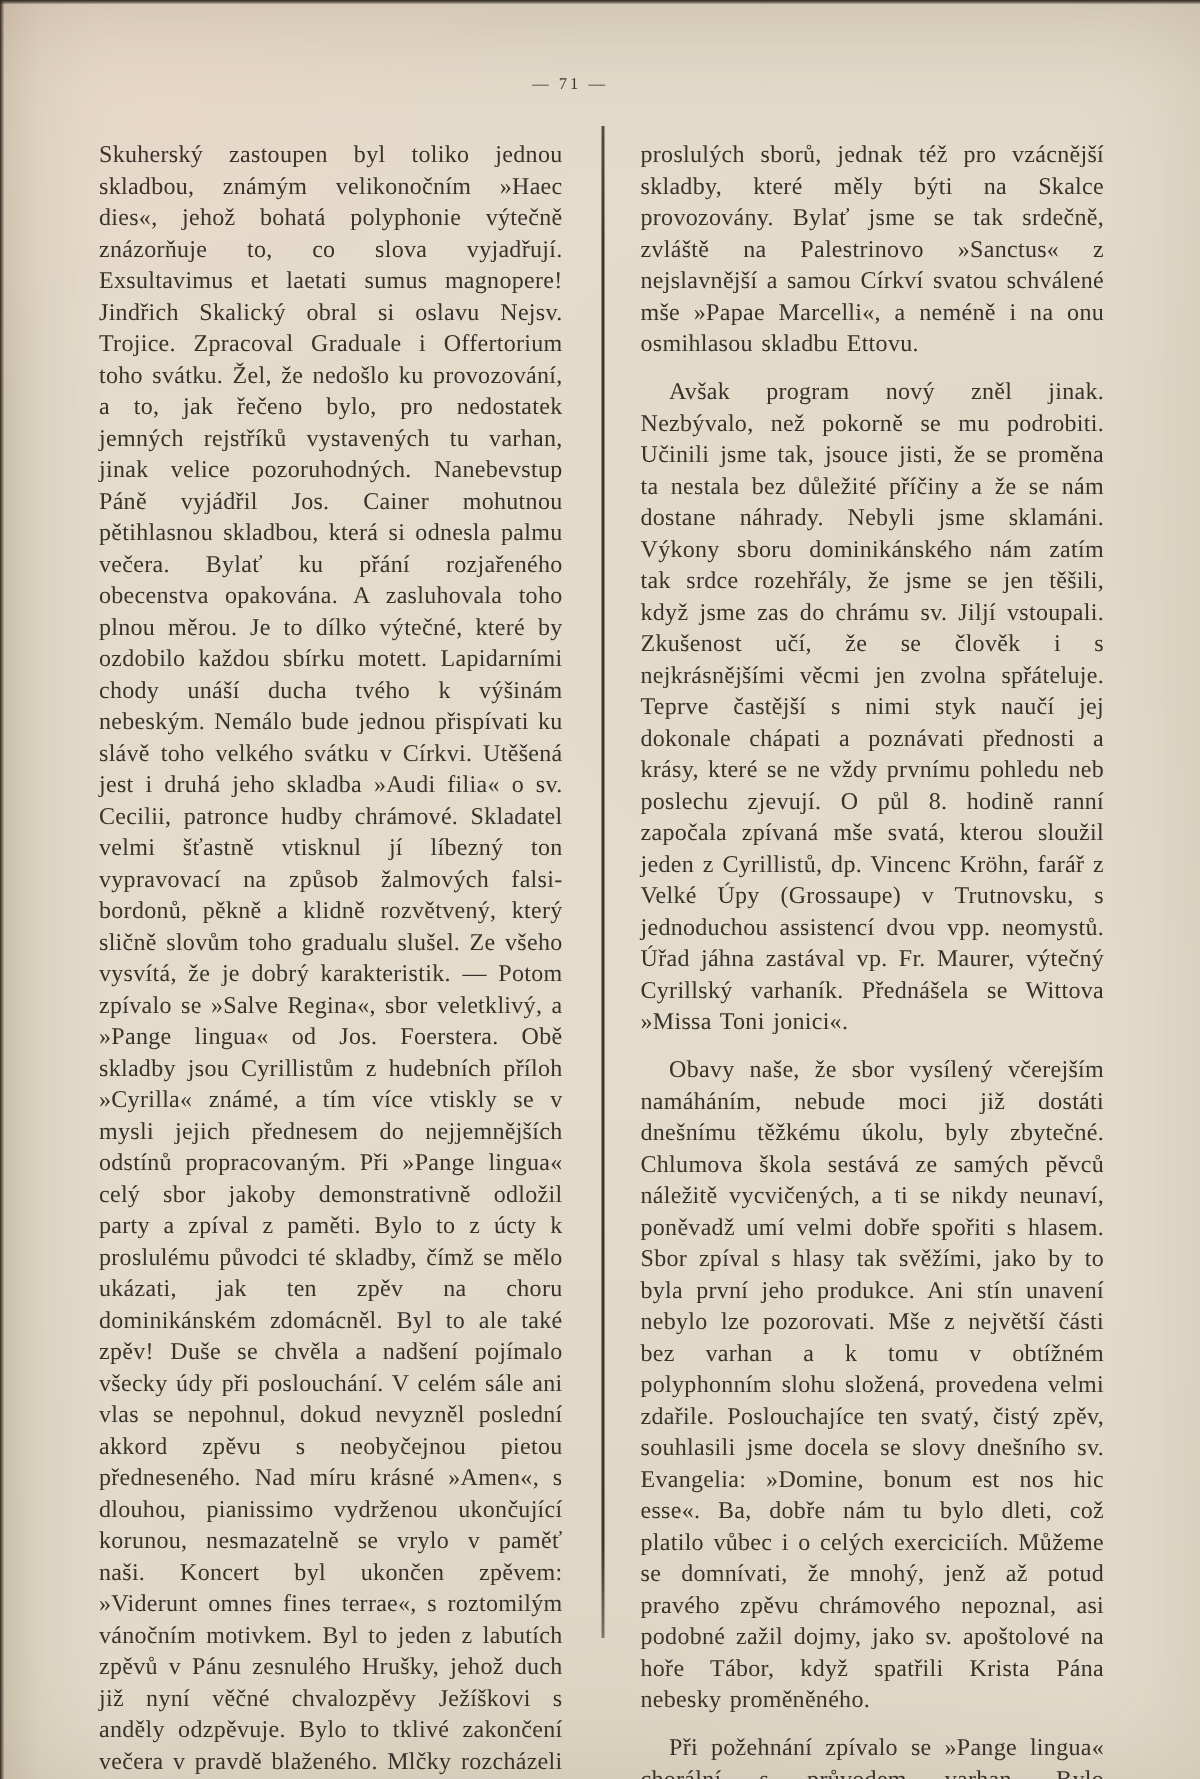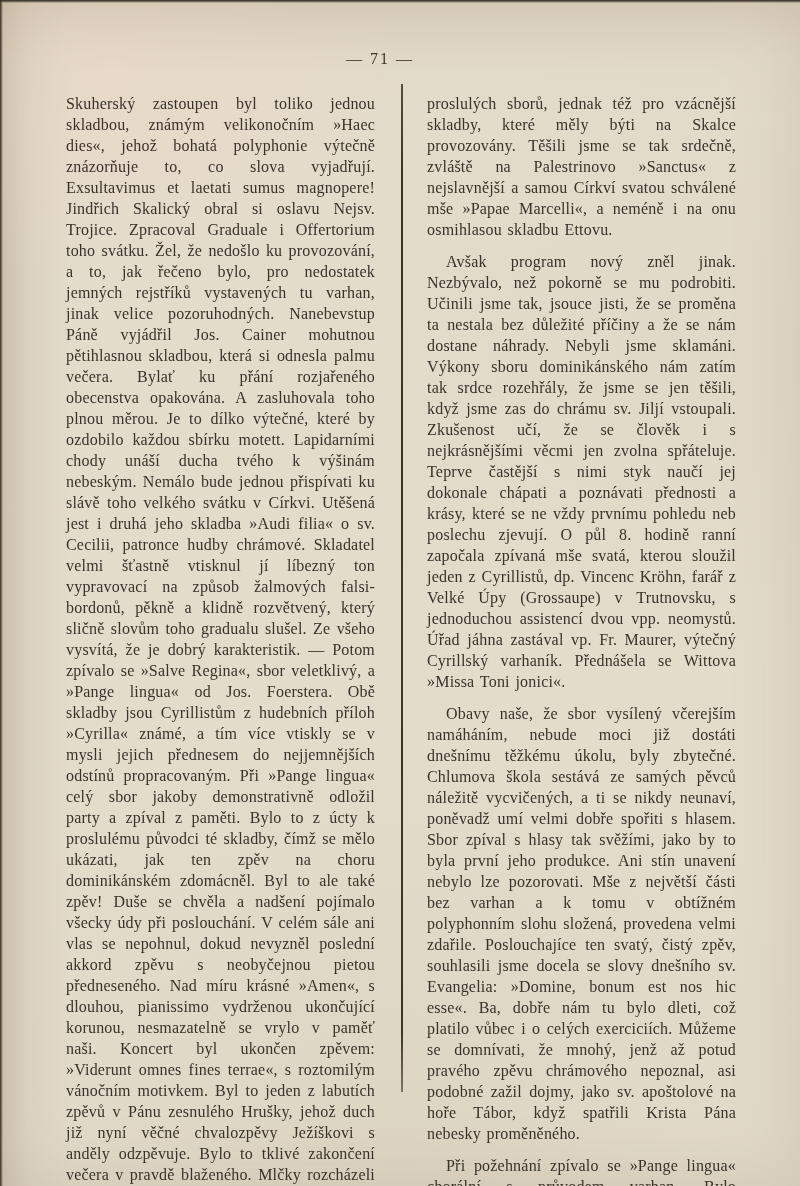--- a/index.html
+++ b/index.html
@@ -42,21 +42,21 @@
     width: 3px; height: 100%;
     background: linear-gradient(90deg, #2f2820 0%, rgba(70, 58, 44, 0.5) 55%, rgba(70,58,44,0) 100%);
     z-index: 5;
   }
   .page-number {
     position: absolute;
     top: 50px;
     left: 0;
     width: 760px;
     text-align: center;
-    font-size: 16px;
+    font-size: 11px;
     letter-spacing: 2px;
     color: #3c352b;
   }
   .columns {
     position: absolute;
     top: 82px;
     left: 55px;
     width: 692px;
     display: flex;
     align-items: flex-start;
@@ -100,21 +100,21 @@
   <div class="columns">
 
     <div class="col col-left">
       <p>Skuherský zastoupen byl toliko jednou skladbou, známým velikonočním »Haec dies«, jehož bohatá polyphonie výtečně znázorňuje to, co slova vyjadřují. Exsultavimus et laetati sumus magnopere! Jindřich Skalický obral si oslavu Nejsv. Trojice. Zpracoval Graduale i Offertorium toho svátku. Žel, že nedošlo ku provozování, a to, jak řečeno bylo, pro nedostatek jemných rejstříků vystavených tu varhan, jinak velice pozoruhodných. Nanebevstup Páně vyjádřil Jos. Cainer mohutnou pětihlasnou skladbou, která si odnesla palmu večera. Bylať ku přání rozjařeného obecenstva opakována. A zasluhovala toho plnou měrou. Je to dílko výtečné, které by ozdobilo každou sbírku motett. Lapidarními chody unáší ducha tvého k výšinám nebeským. Nemálo bude jednou přispívati ku slávě toho velkého svátku v Církvi. Utěšená jest i druhá jeho skladba »Audi filia« o sv. Cecilii, patronce hudby chrámové. Skladatel velmi šťastně vtisknul jí líbezný ton vypravovací na způsob žalmových falsi-bordonů, pěkně a klidně rozvětvený, který sličně slovům toho gradualu slušel. Ze všeho vysvítá, že je dobrý karakteristik. — Potom zpívalo se »Salve Regina«, sbor veletklivý, a »Pange lingua« od Jos. Foerstera. Obě skladby jsou Cyrillistům z hudebních příloh »Cyrilla« známé, a tím více vtiskly se v mysli jejich přednesem do nejjemnějších odstínů propracovaným. Při »Pange lingua« celý sbor jakoby demonstrativně odložil party a zpíval z paměti. Bylo to z úcty k proslulému původci té skladby, čímž se mělo ukázati, jak ten zpěv na choru dominikánském zdomácněl. Byl to ale také zpěv! Duše se chvěla a nadšení pojímalo všecky údy při poslouchání. V celém sále ani vlas se nepohnul, dokud nevyzněl poslední akkord zpěvu s neobyčejnou pietou předneseného. Nad míru krásné »Amen«, s dlouhou, pianissimo vydrženou ukončující korunou, nesmazatelně se vrylo v paměť naši. Koncert byl ukončen zpěvem: »Viderunt omnes fines terrae«, s roztomilým vánočním motivkem. Byl to jeden z labutích zpěvů v Pánu zesnulého Hrušky, jehož duch již nyní věčné chvalozpěvy Ježíškovi s anděly odzpěvuje. Bylo to tklivé zakončení večera v pravdě blaženého. Mlčky rozcházeli se účastníci k nočnímu odpočinku. Tak skončil první den radostných exercicií.</p>
       <p class="indent">Druhého dne, o svátek Proměnění Páně, měl se podle původního programu ukázati účastníkům sjezdu i Foerstrův sbor sv.-Vítský, což by ovšem bylo bývalo nad míru zajímavo, již jednak pro porovnání obou</p>
     </div>
 
     <div class="divider"></div>
 
     <div class="col col-right">
-      <p>proslulých sborů, jednak též pro vzácnější skladby, které měly býti na Skalce provozovány. Těšili jsme se tak srdečně, zvláště na Palestrinovo »Sanctus« z nejslavnější a samou Církví svatou schválené mše »Papae Marcelli«, a neméně i na onu osmihlasou skladbu Ettovu.</p>
+      <p>proslulých sborů, jednak též pro vzácnější skladby, které měly býti na Skalce provozovány. Bylať jsme se tak srdečně, zvláště na Palestrinovo »Sanctus« z nejslavnější a samou Církví svatou schválené mše »Papae Marcelli«, a neméně i na onu osmihlasou skladbu Ettovu.</p>
       <p class="indent">Avšak program nový zněl jinak. Nezbývalo, než pokorně se mu podrobiti. Učinili jsme tak, jsouce jisti, že se proměna ta nestala bez důležité příčiny a že se nám dostane náhrady. Nebyli jsme sklamáni. Výkony sboru dominikánského nám zatím tak srdce rozehřály, že jsme se jen těšili, když jsme zas do chrámu sv. Jiljí vstoupali. Zkušenost učí, že se člověk i s nejkrásnějšími věcmi jen zvolna spřáteluje. Teprve častější s nimi styk naučí jej dokonale chápati a poznávati přednosti a krásy, které se ne vždy prvnímu pohledu neb poslechu zjevují. O půl 8. hodině ranní započala zpívaná mše svatá, kterou sloužil jeden z Cyrillistů, dp. Vincenc Kröhn, farář z Velké Úpy (Grossaupe) v Trutnovsku, s jednoduchou assistencí dvou vpp. neomystů. Úřad jáhna zastával vp. Fr. Maurer, výtečný Cyrillský varhaník. Přednášela se Wittova »Missa Toni jonici«.</p>
       <p class="indent">Obavy naše, že sbor vysílený včerejším namáháním, nebude moci již dostáti dnešnímu těžkému úkolu, byly zbytečné. Chlumova škola sestává ze samých pěvců náležitě vycvičených, a ti se nikdy neunaví, poněvadž umí velmi dobře spořiti s hlasem. Sbor zpíval s hlasy tak svěžími, jako by to byla první jeho produkce. Ani stín unavení nebylo lze pozorovati. Mše z největší části bez varhan a k tomu v obtížném polyphonním slohu složená, provedena velmi zdařile. Poslouchajíce ten svatý, čistý zpěv, souhlasili jsme docela se slovy dnešního sv. Evangelia: »Domine, bonum est nos hic esse«. Ba, dobře nám tu bylo dleti, což platilo vůbec i o celých exerciciích. Můžeme se domnívati, že mnohý, jenž až potud pravého zpěvu chrámového nepoznal, asi podobné zažil dojmy, jako sv. apoštolové na hoře Tábor, když spatřili Krista Pána nebesky proměněného.</p>
       <p class="indent">Při požehnání zpívalo se »Pange lingua« chorální s průvodem varhan. Bylo předneseno sice krásně, ale poněkud chvatně. Snad tím měli dojiti poučení ti, kteří pro brzké ukončení zpívají pouze jednu strofu toho hymnu. Však i kdyby bylo klidněji zpíváno, nebylo by to trvalo déle dvou minut, což jest tak kratičká doba, že ji i ten nejnetrpělivější může přestáti.</p>
     </div>
 
   </div>
 
 </div>
 
 </body></html>

